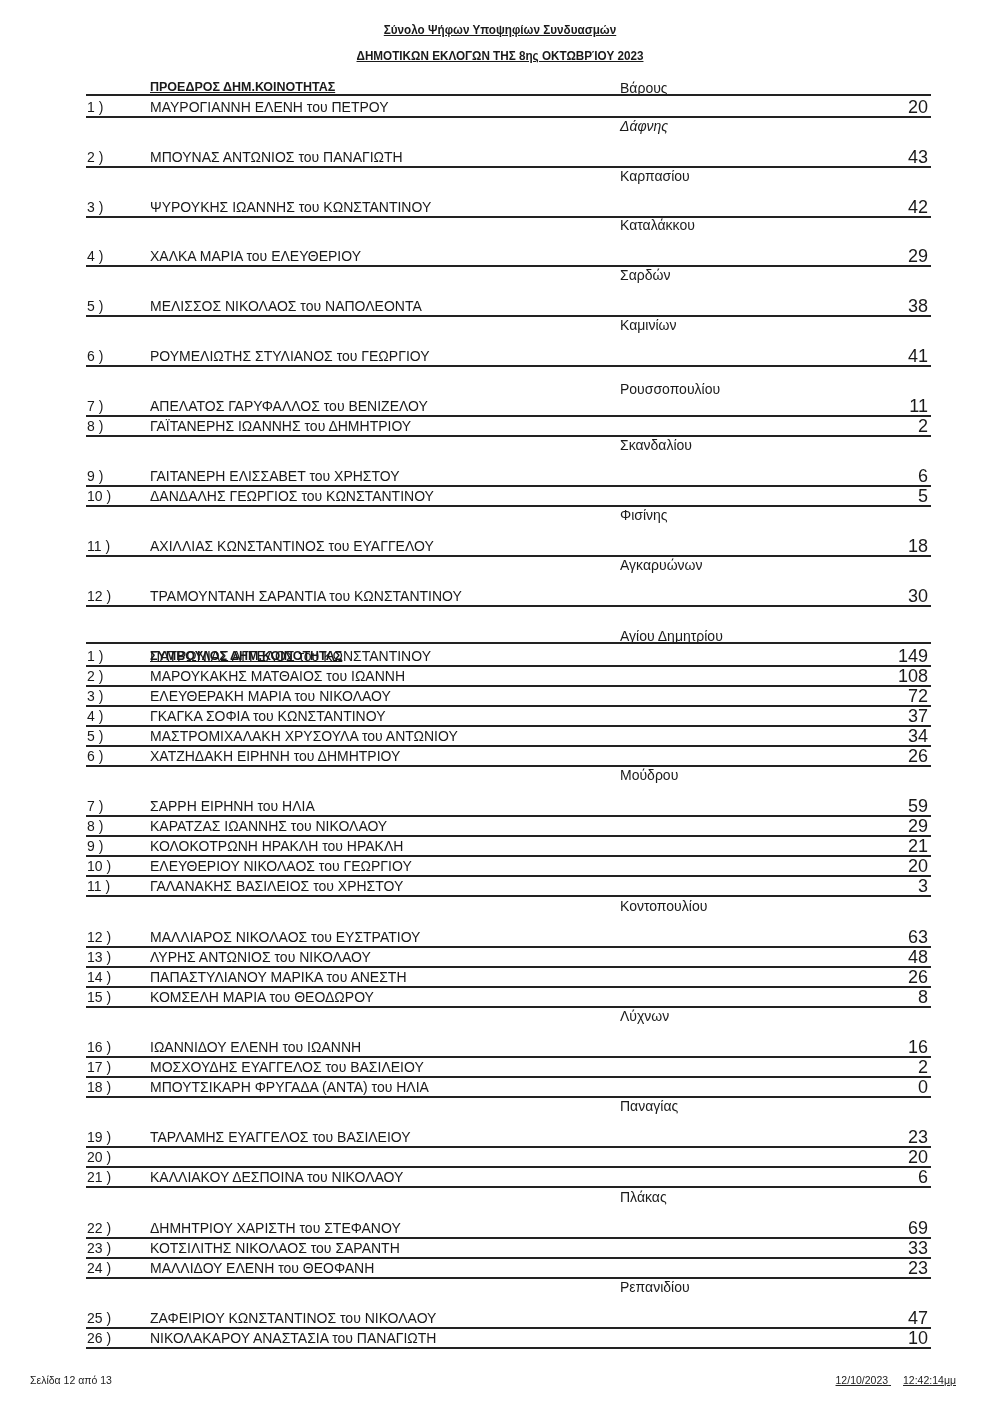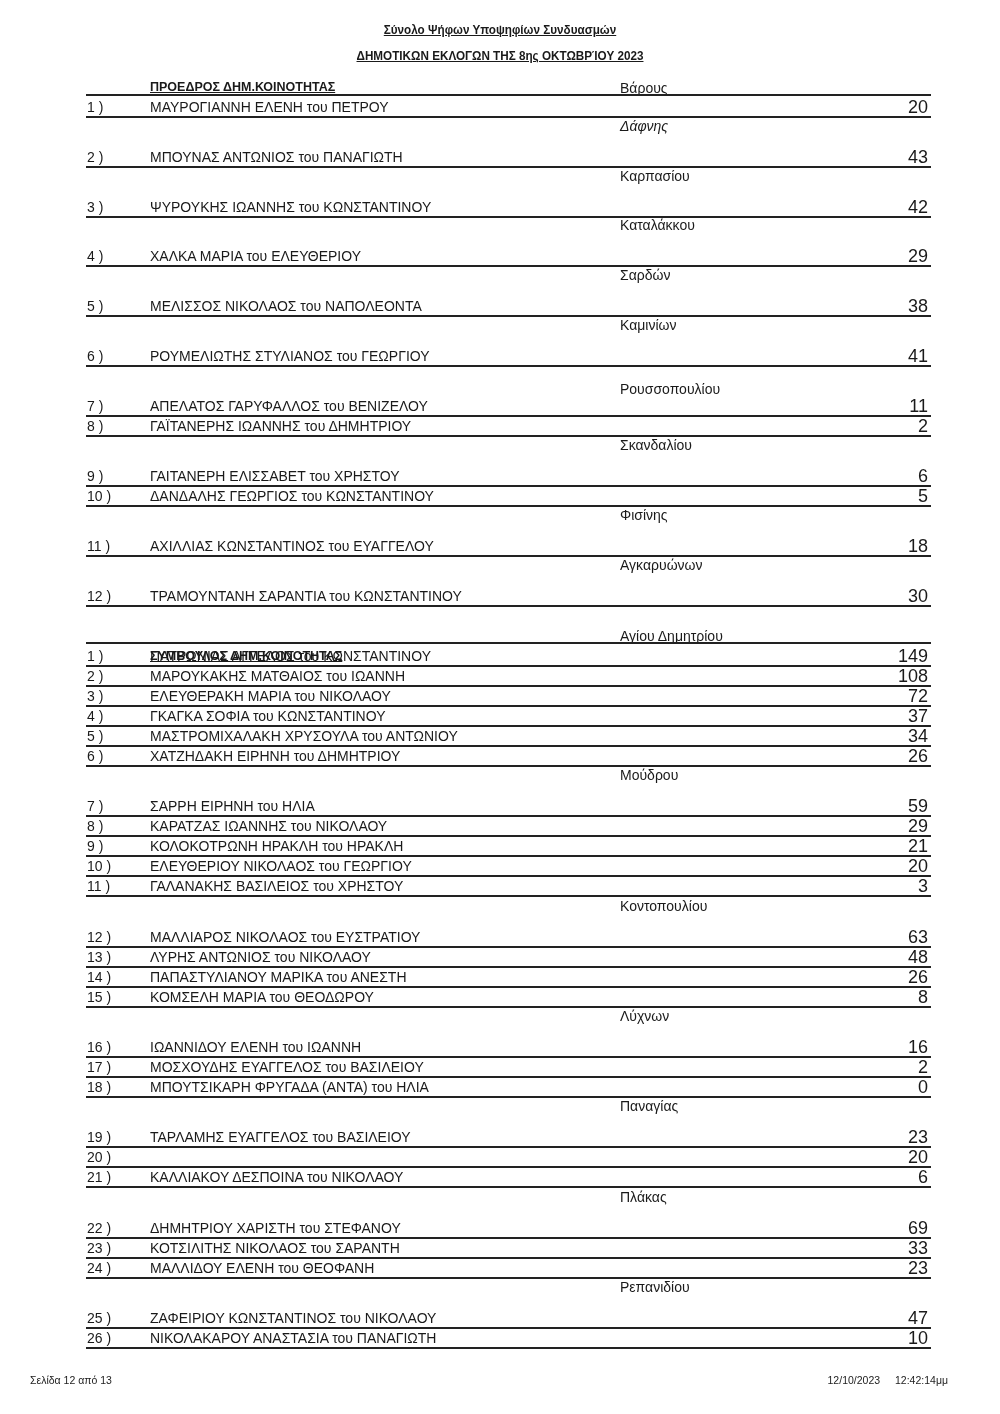--- a/index.html
+++ b/index.html
@@ -15,21 +15,21 @@
   .row .num { position: absolute; left: 1px; bottom: 0px; font-size: 14px; line-height: 18px; }
   .row .name { position: absolute; left: 64px; bottom: 0px; font-size: 14px; line-height: 18px; white-space: nowrap; }
   .row .val { position: absolute; right: 3px; bottom: 0px; font-size: 18px; line-height: 18px; }
   .sect { position: absolute; left: 150px; font-size: 12.5px; font-weight: bold;
           text-decoration: underline; white-space: nowrap; }
   .loc { position: absolute; left: 620px; font-size: 14px; white-space: nowrap; }
   .loc.ul { text-decoration: underline; }
   .sectline { position: absolute; left: 86px; width: 845px; border-bottom: 2px solid #222; }
   .footer { position: absolute; top: 1374px; font-size: 10.5px; color: #222; }
   #footer-left { left: 30px; }
-  #footer-right { right: 52px; }
+  #footer-right { right: 44px; text-decoration: underline; }
   #footer-right span + span { margin-left: 12px; }
 </style>
 </head>
 <body>
 
 <div id="title1" class="title">Σύνολο Ψήφων Υποψηφίων Συνδυασμών</div>
 <div id="title2" class="title">ΔΗΜΟΤΙΚΩΝ ΕΚΛΟΓΩΝ ΤΗΣ  8ης ΟΚΤΩΒΡΊΟΥ 2023</div>
 
 <div id="content">
     <div class="sect" style="top: 80px;">ΠΡΟΕΔΡΟΣ ΔΗΜ.ΚΟΙΝΟΤΗΤΑΣ</div>

